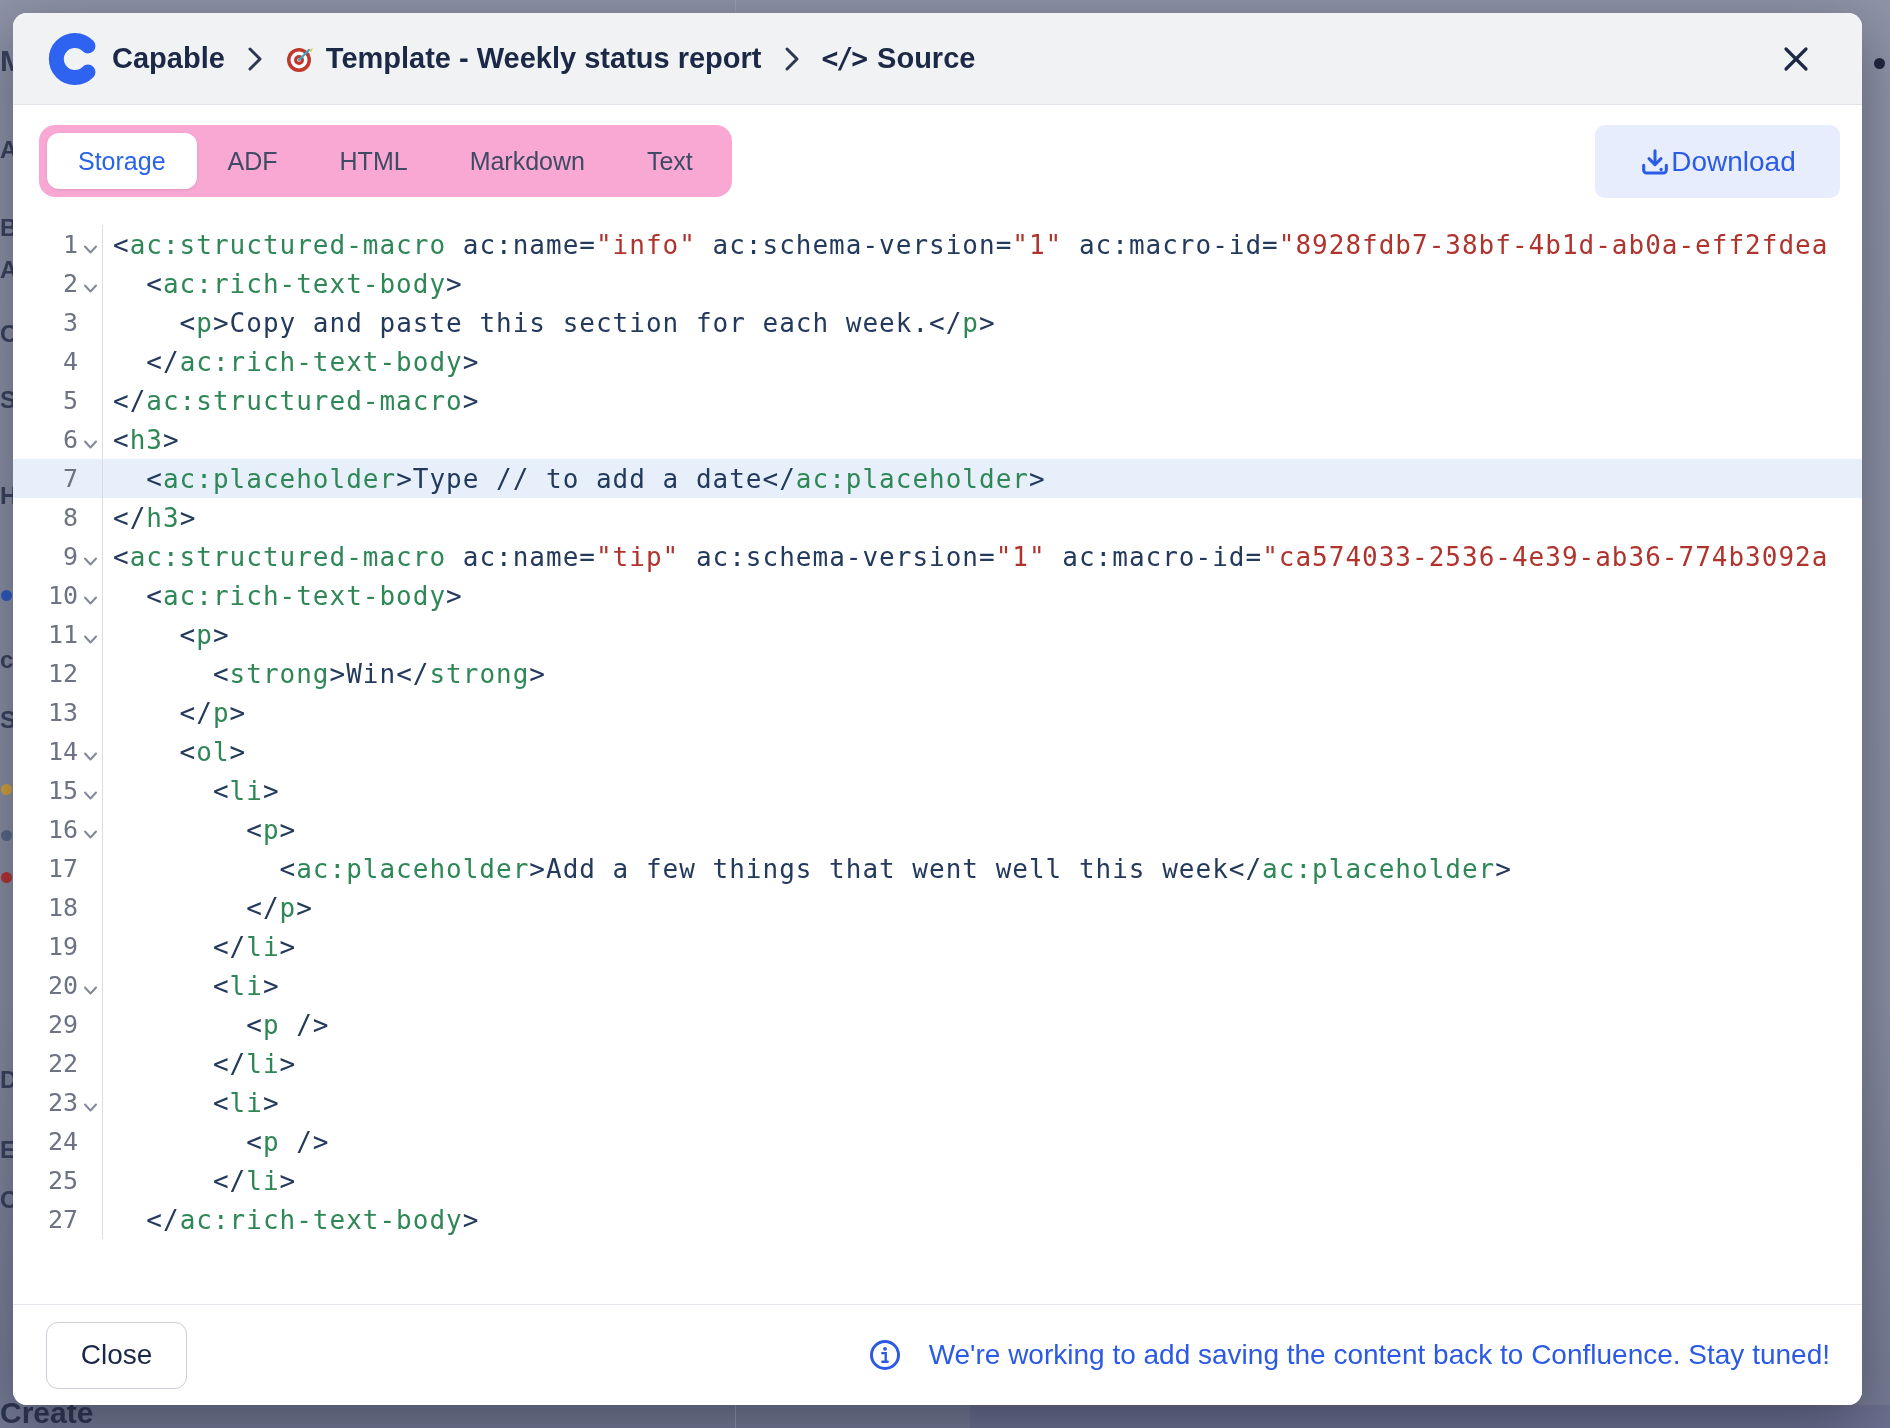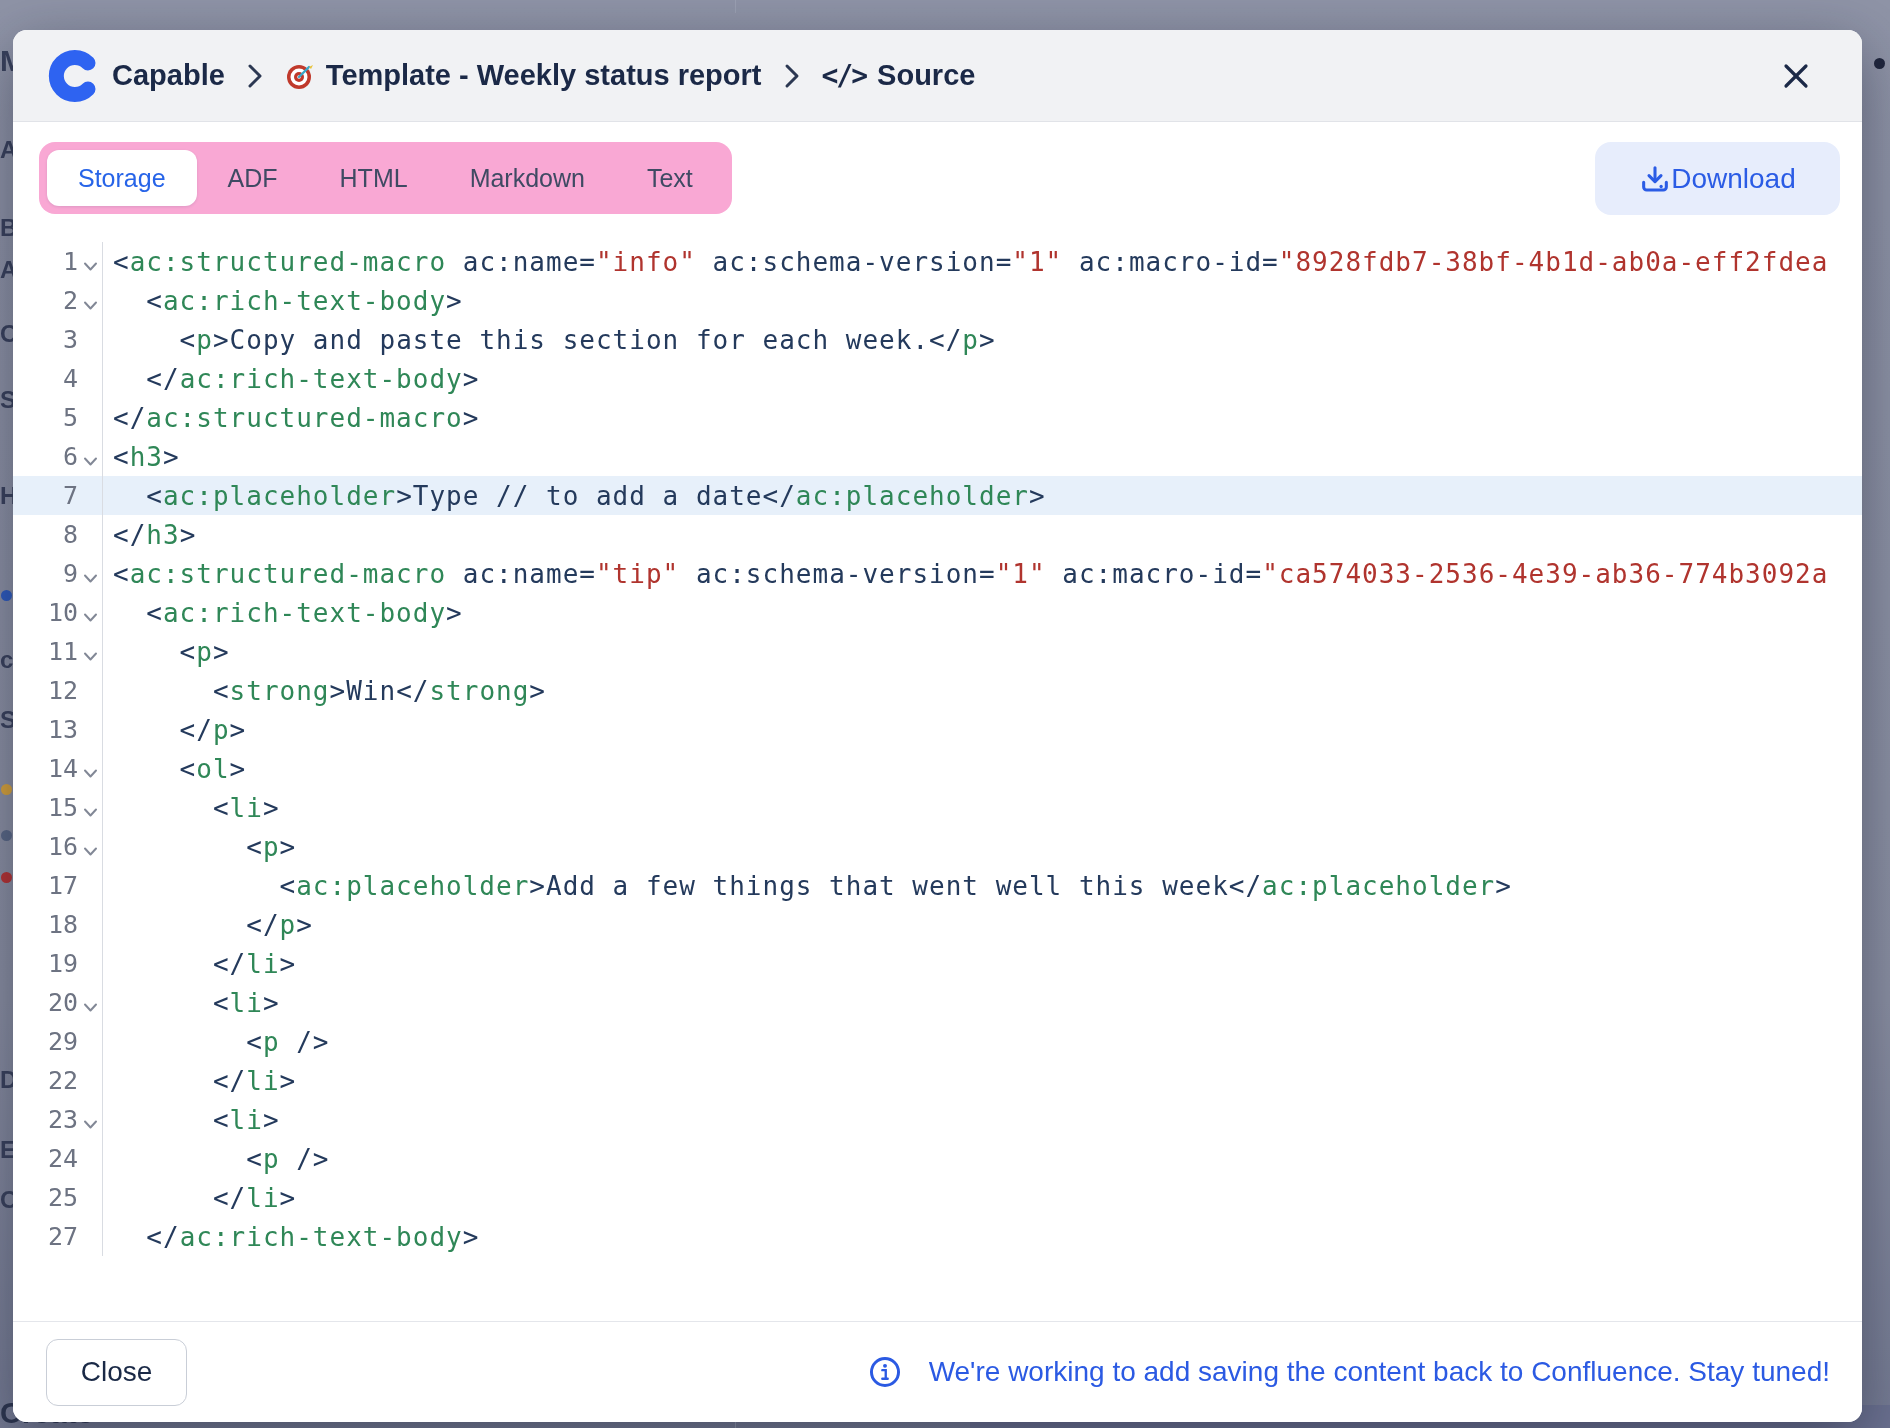--- a/index.html
+++ b/index.html
@@ -16,21 +16,21 @@
   .backdrop .bot-right-shade { position:absolute; left:970px; top:1405px; right:0; height:23px; background:#6b7190; }
   .backdrop .top-dot { position:absolute; left:1874px; top:58px; width:11px; height:11px; border-radius:50%; background:#20263d; }
   .frag { position:absolute; left:0; width:13px; overflow:hidden; color:#39415c; font-weight:700; white-space:nowrap; }
   .frag-icon { position:absolute; left:1px; width:11px; height:11px; border-radius:50%; }
   .bottom-create { position:absolute; left:0; top:1396px; width:120px; overflow:hidden;
                    color:#2d364f; font-size:30px; font-weight:700; }
 
   
   .modal { position:absolute; left:13px; top:13px; width:1849px; height:1392px;
            background:#ffffff; border-radius:14px; overflow:hidden;
-           box-shadow:0 18px 60px rgba(20,25,45,.45);margin-top:17px; }
+           box-shadow:0 18px 60px rgba(20,25,45,.45); }
 
   
   .mheader { position:absolute; left:0; top:0; right:0; height:92px; background:#f1f2f4;
              border-bottom:1px solid #e1e3e8; display:flex; align-items:center; padding:0 30px 0 35px; }
   .logo { width:52px; height:52px; margin-right:12px; flex:0 0 auto; }
   .crumb-app, .crumb-template, .crumb-source { color:#1b2947; font-size:29px; font-weight:600; white-space:nowrap; }
   .crumb-sep { margin:0 22px; display:flex; align-items:center; }
   .target-ic { width:30px; height:30px; margin-right:11px; }
   .code-brackets { color:#1b2947; font-size:28px; font-weight:600; font-family:"DejaVu Sans Mono",monospace;
                    margin-right:11px; letter-spacing:-2px; }
@@ -38,21 +38,21 @@
   .close-x { background:none; border:none; cursor:pointer; width:44px; height:44px;
              display:flex; align-items:center; justify-content:center; margin-right:14px; }
 
   
   .tabbar { position:absolute; left:26px; top:112px; height:72px; background:#f9a8d4;
             border-radius:16px; display:flex; align-items:center; padding:0 8px; }
   .tab { border:none; background:transparent; color:#3f4a63; font-family:"Liberation Sans",sans-serif;
          font-size:25px; font-weight:500; padding:0 31px; height:56px; border-radius:12px; cursor:pointer; }
   .tab.active { background:#ffffff; color:#2764e8; box-shadow:0 1px 3px rgba(30,40,80,.12); }
   .download { position:absolute; right:22px; top:112px; height:73px; min-width:245px;
-              background:#e7edfc; border:none; border-radius:16px; cursor:pointer;
+              background:#e7edfc; border:none; border-radius:10px; cursor:pointer;
               display:flex; align-items:center; justify-content:center; gap:0;
               color:#2b5ce5; font-family:"Liberation Sans",sans-serif; font-size:28px; font-weight:500; }
 
   
   .editor { position:absolute; left:0; top:209px; right:0; height:1066px; overflow:hidden; padding-top:3px; }
   .code-row { display:flex; height:39px; align-items:center; white-space:pre; }
   .code-row.active { background:#e7f0fa; }
   .gut { flex:0 0 89px; display:flex; align-items:center; height:100%;
          border-right:1px solid #d9dce2; }
   .lnum { width:65px; text-align:right; color:#6d7382; font-family:"DejaVu Sans Mono",monospace; font-size:25px; }

